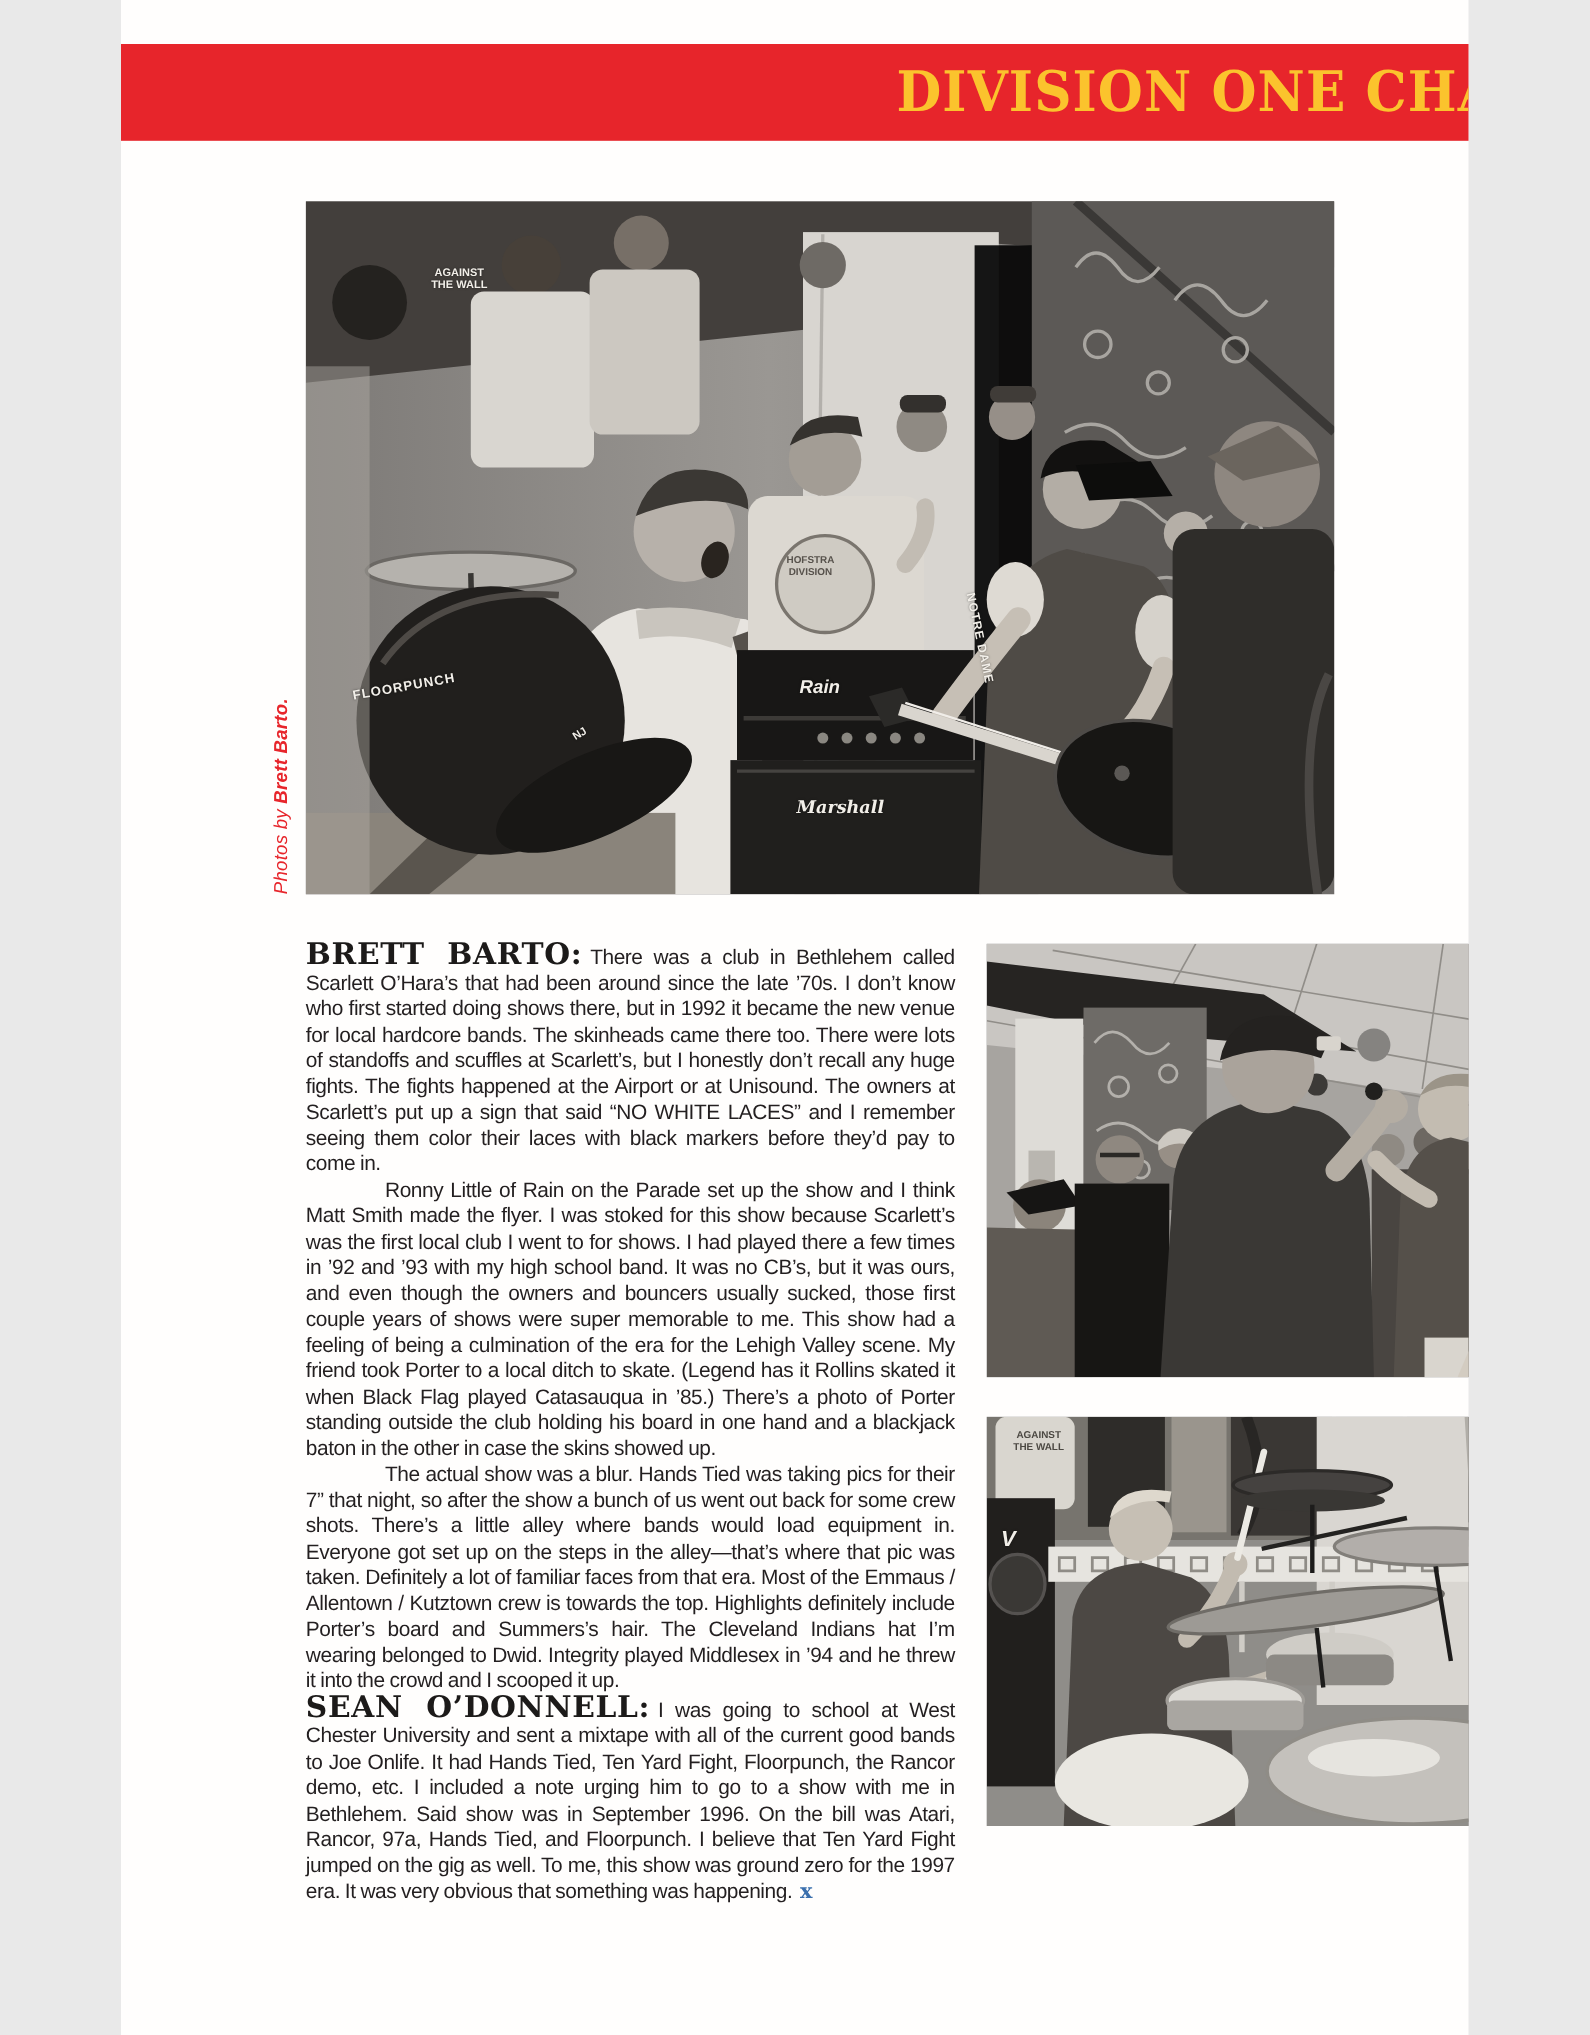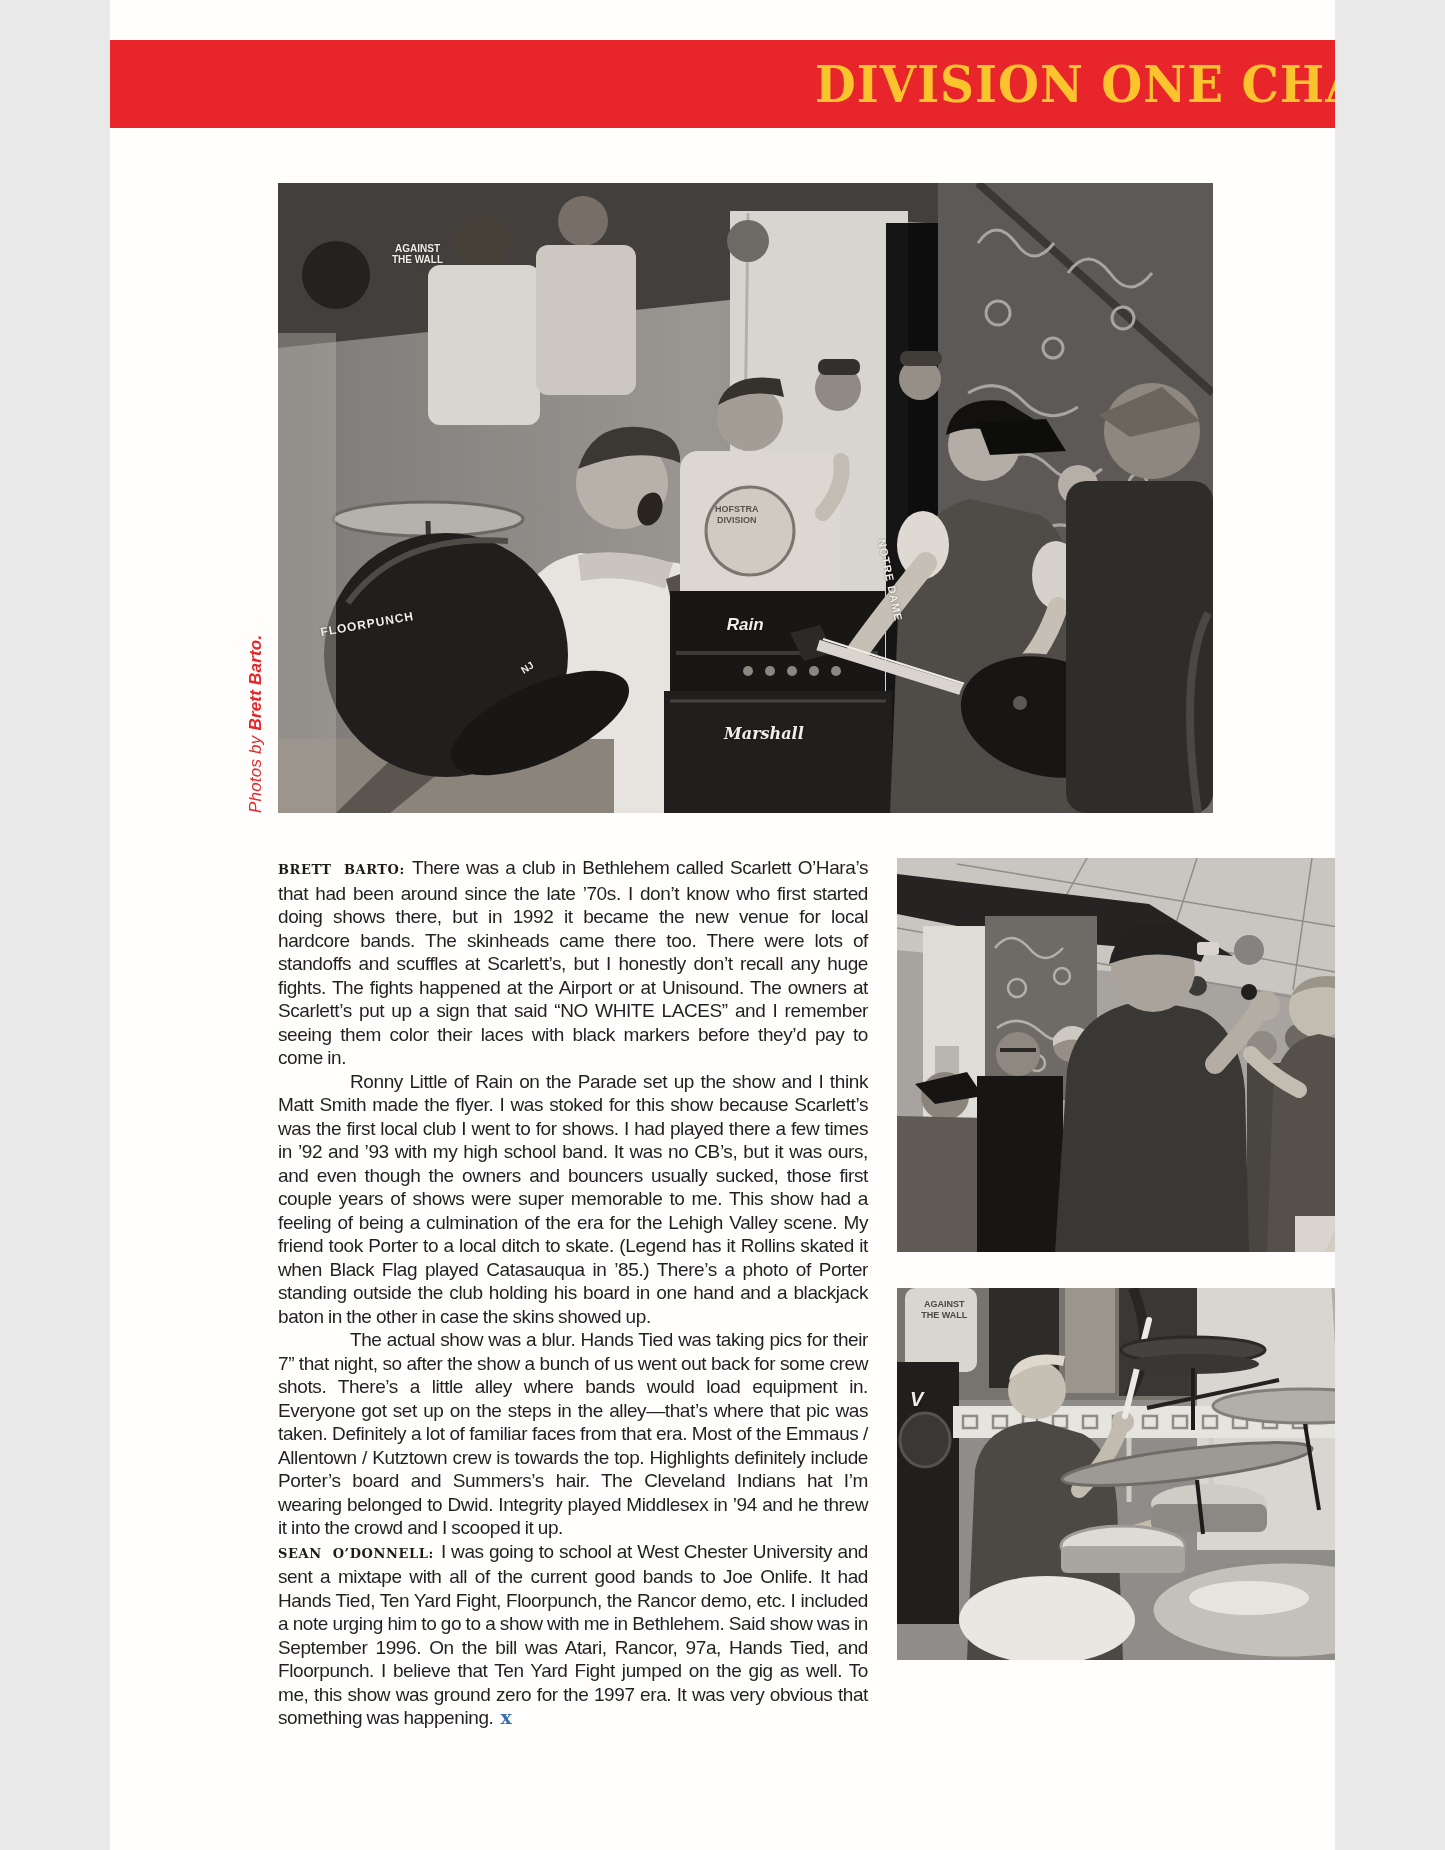--- a/index.html
+++ b/index.html
@@ -39,21 +39,21 @@
   
   .article{
     position:absolute;left:168px;top:856px;width:590px;
     font-size:19px;line-height:23.5px;letter-spacing:-0.4px;word-spacing:-0.5px;
     text-align:justify;
   }
   .article p{margin:0;}
   .article p.indent{text-indent:72px;}
   .section-2{margin-top:26px;}
   .speaker{
-    font-family:"DejaVu Serif",serif;font-weight:700;font-size:13px;
+    font-family:"DejaVu Serif",serif;font-weight:700;font-size:27px;
     letter-spacing:.6px;word-spacing:5px;margin-right:7px;color:#1c1a19;
   }
   .endmark{
     color:#3a6fad;font-family:"DejaVu Serif",serif;font-weight:700;
     margin-left:7px;font-size:19px;
   }
   
   .page-num{
     position:absolute;left:1339px;top:1782px;
     font-family:"DejaVu Serif",serif;font-weight:700;font-size:29px;

